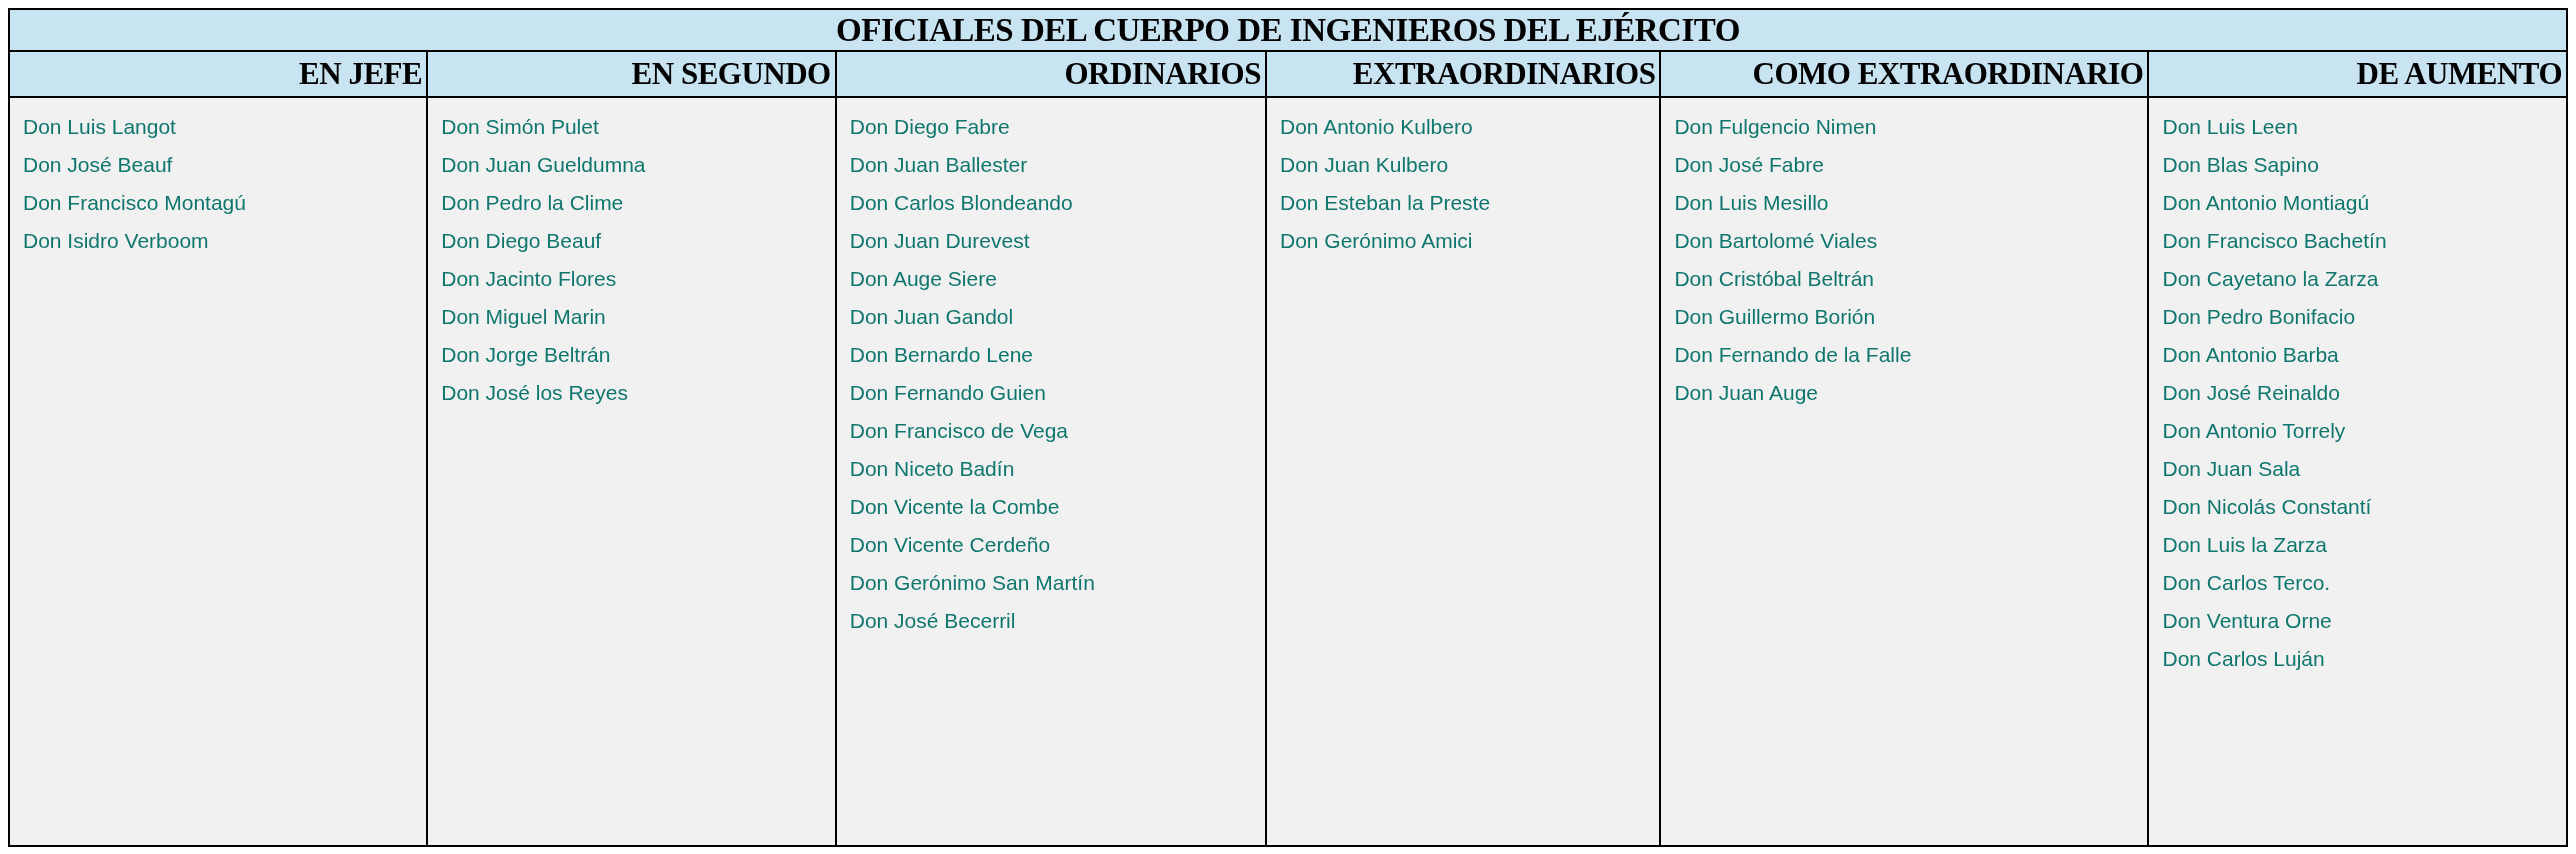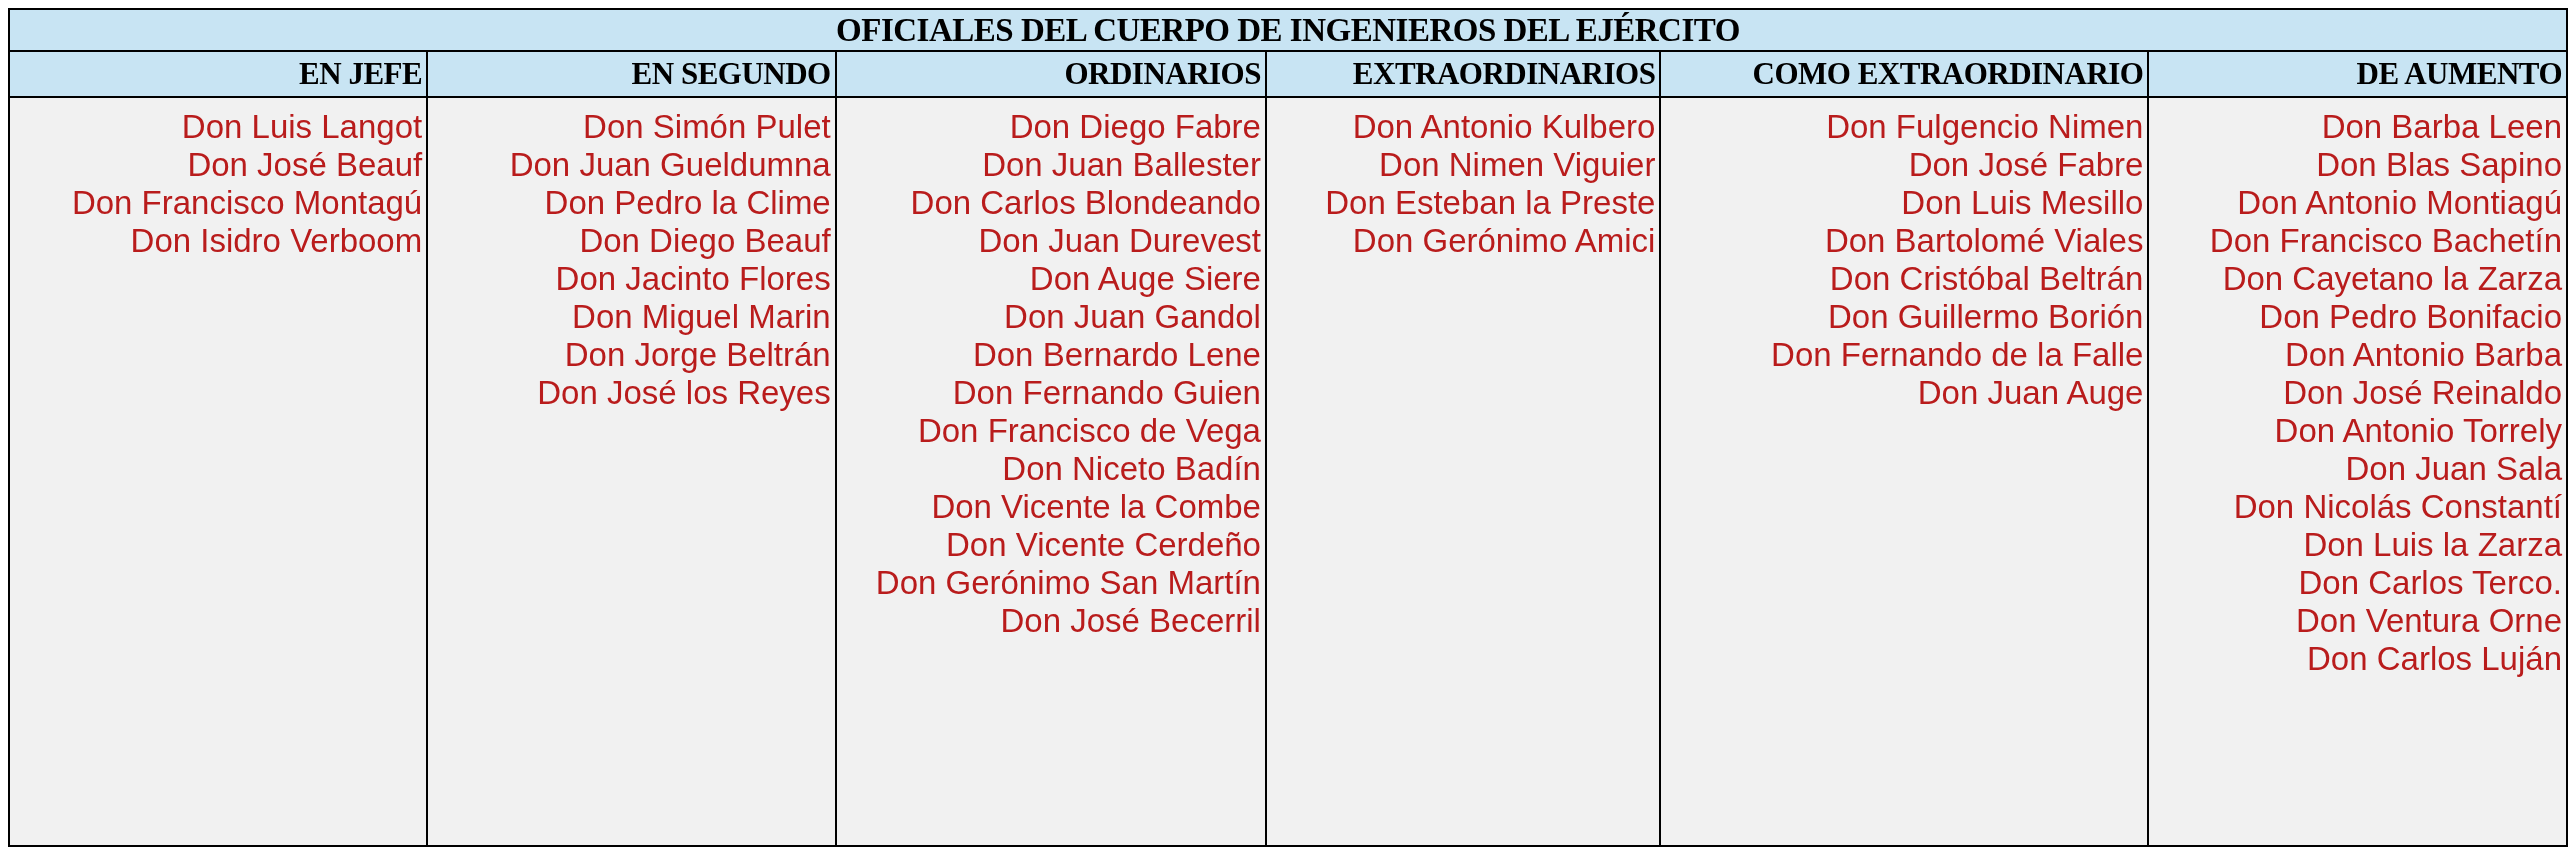--- a/index.html
+++ b/index.html
@@ -51,25 +51,24 @@
     padding: 0 4px 0 7px;
     white-space: nowrap;
     overflow: hidden;
   }
   tr.body-row td {
     background: #f1f1f1;
     vertical-align: top;
     padding: 10px 4px 0 13px;
   }
   .name-line {
-    font-size: 33px;
+    font-size: 21px;
     line-height: 38px;
-    color: #b91c1c;
+    color: #0f766e;
     white-space: nowrap;
-    text-align: right;
   }
 </style>
 </head>
 <body>
 
 <div class="sheet">
   <table class="roster">
     <colgroup>
       <col style="width:16.35%">
       <col style="width:15.97%">
@@ -118,36 +117,36 @@
             <div class="name-line">Don Fernando Guien</div>
             <div class="name-line">Don Francisco de Vega</div>
             <div class="name-line">Don Niceto Badín</div>
             <div class="name-line">Don Vicente la Combe</div>
             <div class="name-line">Don Vicente Cerdeño</div>
             <div class="name-line">Don Gerónimo San Martín</div>
             <div class="name-line">Don José Becerril</div>
           </td>
           <td>
             <div class="name-line">Don Antonio Kulbero</div>
-            <div class="name-line">Don Nimen Viguier</div>
+            <div class="name-line">Don Juan Kulbero</div>
             <div class="name-line">Don Esteban la Preste</div>
             <div class="name-line">Don Gerónimo Amici</div>
           </td>
           <td>
             <div class="name-line">Don Fulgencio Nimen</div>
             <div class="name-line">Don José Fabre</div>
             <div class="name-line">Don Luis Mesillo</div>
             <div class="name-line">Don Bartolomé Viales</div>
             <div class="name-line">Don Cristóbal Beltrán</div>
             <div class="name-line">Don Guillermo Borión</div>
             <div class="name-line">Don Fernando de la Falle</div>
             <div class="name-line">Don Juan Auge</div>
           </td>
           <td>
-            <div class="name-line">Don Barba Leen</div>
+            <div class="name-line">Don Luis Leen</div>
             <div class="name-line">Don Blas Sapino</div>
             <div class="name-line">Don Antonio Montiagú</div>
             <div class="name-line">Don Francisco Bachetín</div>
             <div class="name-line">Don Cayetano la Zarza</div>
             <div class="name-line">Don Pedro Bonifacio</div>
             <div class="name-line">Don Antonio Barba</div>
             <div class="name-line">Don José Reinaldo</div>
             <div class="name-line">Don Antonio Torrely</div>
             <div class="name-line">Don Juan Sala</div>
             <div class="name-line">Don Nicolás Constantí</div>

